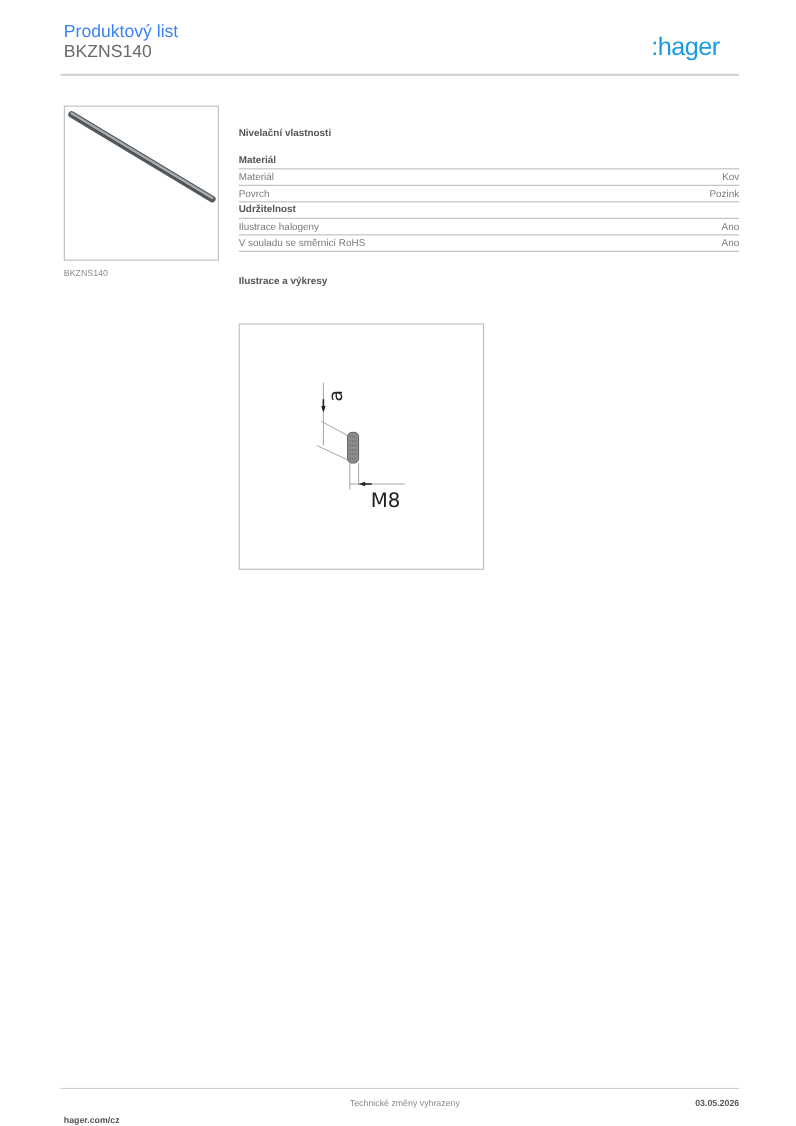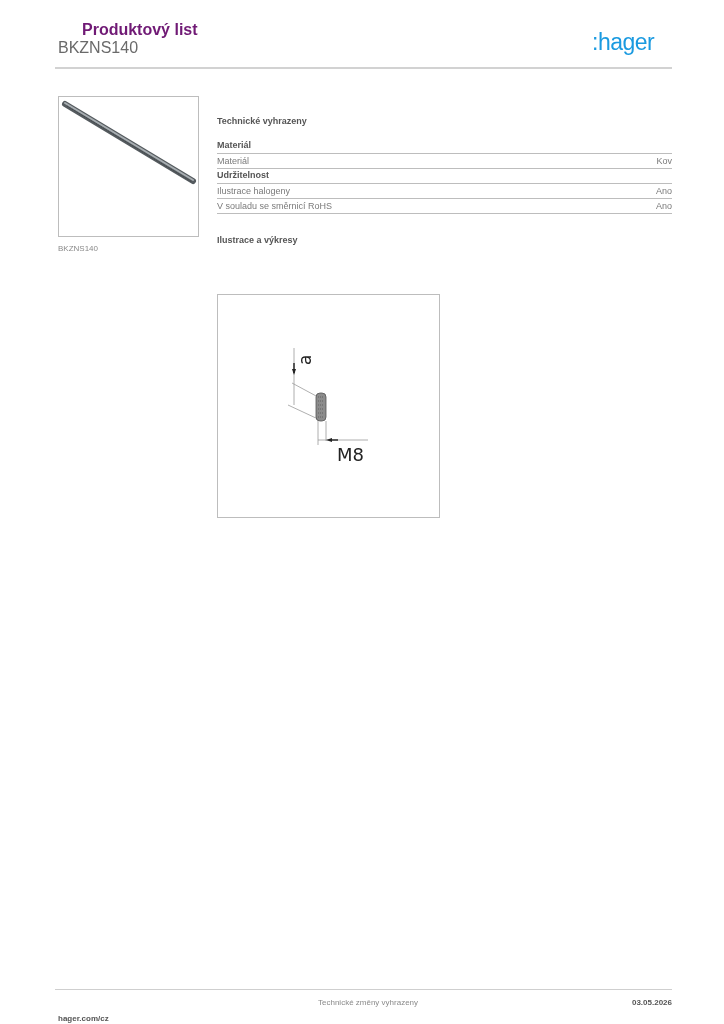--- a/index.html
+++ b/index.html
@@ -2,21 +2,21 @@
 <html><head>
 <meta charset="utf-8">
 <style>
   html, body { margin: 0; padding: 0; background: #ffffff; }
   body {
     width: 724px; height: 1024px; position: relative; overflow: hidden;
     font-family: "Liberation Sans", sans-serif; color: #4a4a4a;
   }
   .header-title {
     position: absolute; left: 58px; top: 20px;
-    font-size: 16px; font-weight: bold; color: #701a75; line-height: 20px; margin-left: 24px;
+    font-size: 16px; font-weight: normal; color: #3b82f6; line-height: 20px;
   }
   .header-code {
     position: absolute; left: 58px; top: 38px;
     font-size: 16px; color: #6a6a6a; line-height: 20px;
   }
   .logo {
     position: absolute; left: 592px; top: 28px;
     font-size: 23px; font-weight: normal; color: #1a9ae0; letter-spacing: -0.5px;
     line-height: 28px;
   }
@@ -81,26 +81,30 @@
       </linearGradient>
     </defs>
     <line x1="6" y1="7" x2="134" y2="84" stroke="#555b5f" stroke-width="6" stroke-linecap="round"></line>
     <line x1="6" y1="6" x2="134" y2="83" stroke="#a8aeb2" stroke-width="2" stroke-linecap="round"></line>
     <line x1="8" y1="9" x2="133" y2="85" stroke="#3f4448" stroke-width="1" stroke-dasharray="1 1"></line>
   </svg>
 </div>
 <div class="product-caption">BKZNS140</div>
 
 <div class="main">
-  <div class="section-title tech-title">Technické vyhrazeny</div>
+  <div class="section-title tech-title">Nivelační vlastnosti</div>
 
   <div class="group-title group-mat">Materiál</div>
   <div class="row">
     <span>Materiál</span>
     <span>Kov</span>
+  </div>
+  <div class="row">
+    <span>Povrch</span>
+    <span>Pozink</span>
   </div>
 
   <div class="group-title group-sus">Udržitelnost</div>
   <div class="row">
     <span>Ilustrace halogeny</span>
     <span>Ano</span>
   </div>
   <div class="row">
     <span>V souladu se směrnicí RoHS</span>
     <span>Ano</span>

